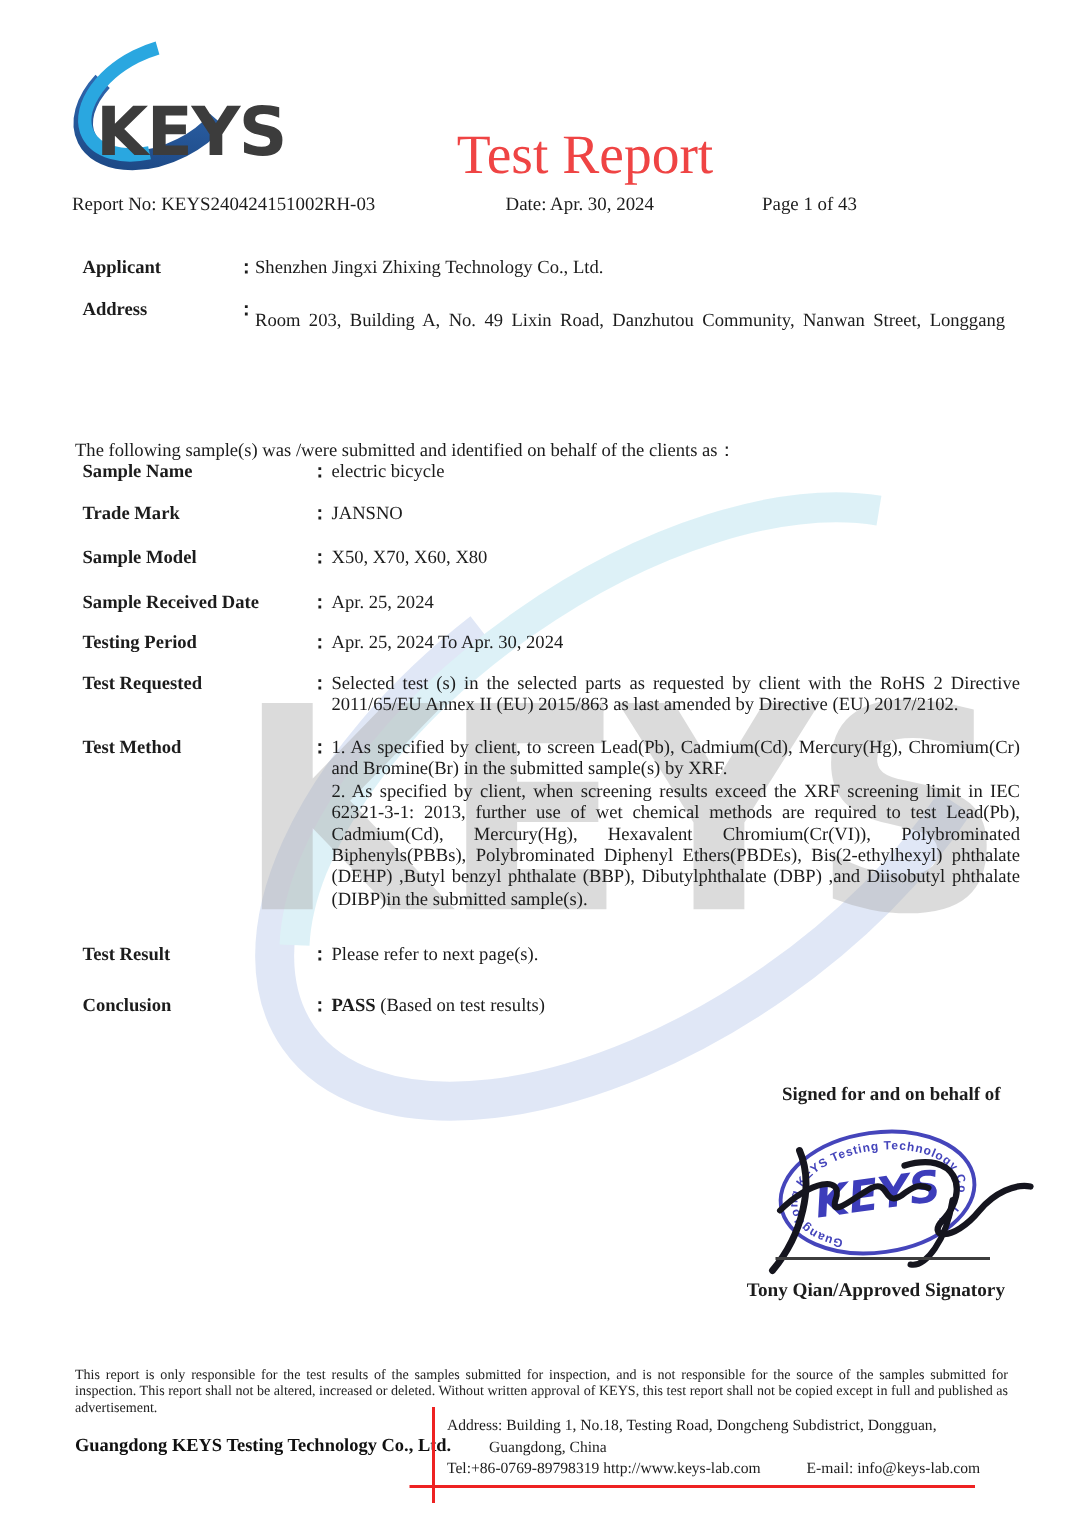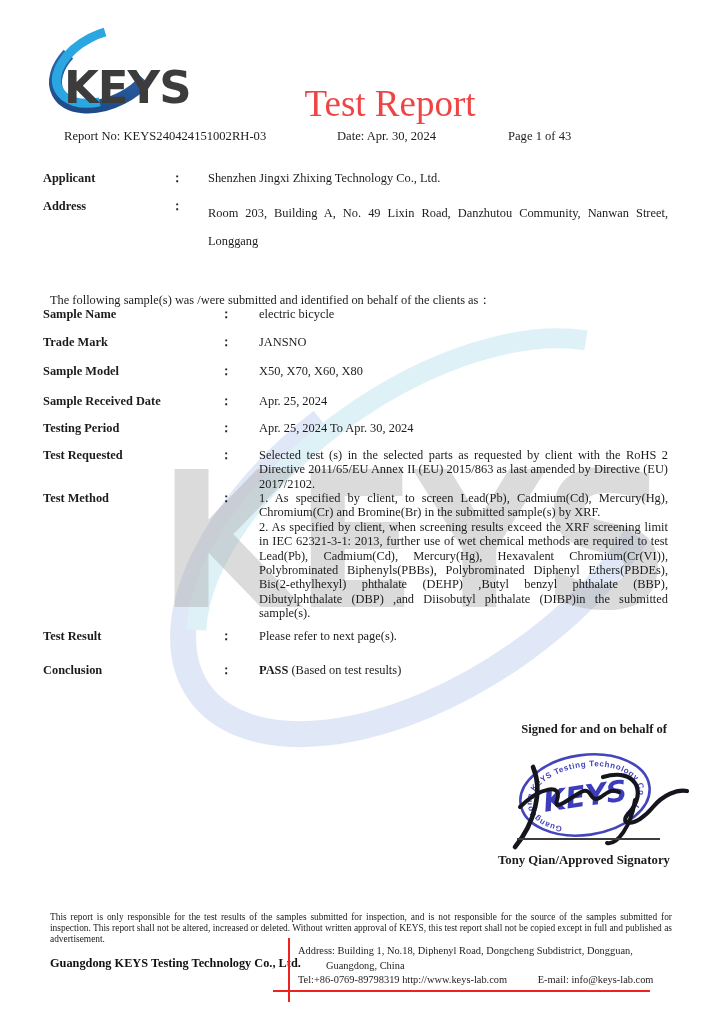--- a/index.html
+++ b/index.html
@@ -10,23 +10,23 @@
   #wm-keys-text{position:absolute;left:158px;top:448px;font-family:"DejaVu Sans",sans-serif;
         font-weight:bold;font-size:205px;line-height:205px;letter-spacing:-4px;
         color:#ababab;opacity:.42;transform:scale(.88,.92);transform-origin:left top;}
   
   .content{position:absolute;z-index:1;}
   
   #logo-svg{position:absolute;left:40px;top:10px;}
   #report-title{position:absolute;left:60px;top:84px;width:660px;text-align:center;
         font-size:37px;line-height:40px;color:#ef4444;}
   .hdr-item{position:absolute;top:129px;font-size:12.6px;}
-  #hdr-reportno{left:48px;margin-left:16px;} #hdr-date{left:337px;} #hdr-page{left:508px;}
+  #hdr-reportno{left:48px;} #hdr-date{left:337px;} #hdr-page{left:508px;}
   
-  .row{position:absolute;left:43px;width:625px;display:grid;font-size:12.4px;line-height:14.6px;gap:25px;}
+  .row{position:absolute;left:55px;width:625px;display:grid;font-size:12.4px;line-height:14.6px;}
   .row-party{grid-template-columns:103px 12px auto;}
   .row-sample{grid-template-columns:152px 14px auto;}
   .lbl{font-weight:bold;}
   .cln{font-weight:bold;}
   .val{}
   .val-just{text-align:justify;}
   .val-addr{line-height:28px;word-spacing:2.5px;}
   .val-multi{white-space:pre-line;line-height:14.4px;}
   #intro-line{position:absolute;left:50px;top:280px;font-size:12.4px;margin-top:12px;}
   .b{font-weight:bold;}
@@ -161,21 +161,21 @@
     </g>
   </svg>
 
   <div id="sig-line" class="content"></div>
   <div id="disclaimer" class="content">This report is only responsible for the test results of the samples submitted for inspection, and is not responsible for the source of the samples submitted for inspection. This report shall not be altered, increased or deleted. Without written approval of KEYS, this test report shall not be copied except in full and published as advertisement.</div>
 
   <div id="signatory" class="content">Tony Qian/Approved Signatory</div>
   <div id="footer-company" class="content">Guangdong KEYS Testing Technology Co., Ltd.</div>
   <div id="red-vline" class="content"></div>
   <div id="red-hline" class="content"></div>
-  <div id="addr-l1" class="addr-line content">Address: Building 1, No.18, Diphenyl Road, Dongcheng Subdistrict, Dongguan,</div>
+  <div id="addr-l1" class="addr-line content">Address: Building 1, No.18, Testing Road, Dongcheng Subdistrict, Dongguan,</div>
   <div id="addr-l2" class="addr-line content">Guangdong, China</div>
   <div id="addr-l3" class="addr-line content">
     <span>Tel:+86-0769-89798319</span>
     <span class="gap1">http://www.keys-lab.com</span>
     <span class="gap2">E-mail: info@keys-lab.com</span>
   </div>
 
 </div>
 
 </body></html>

